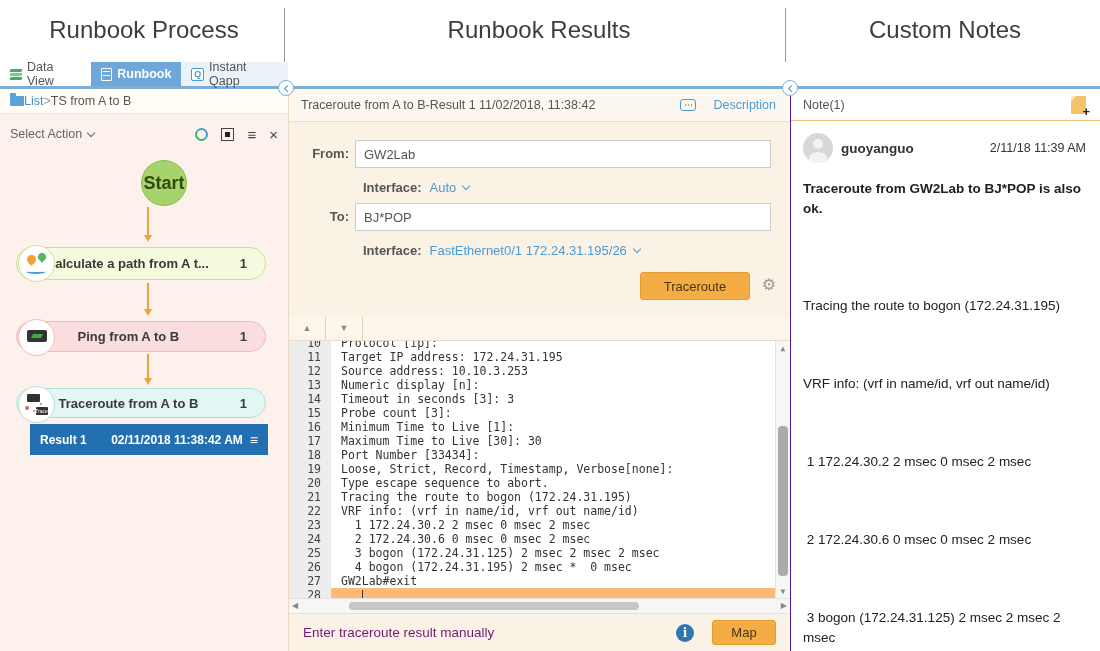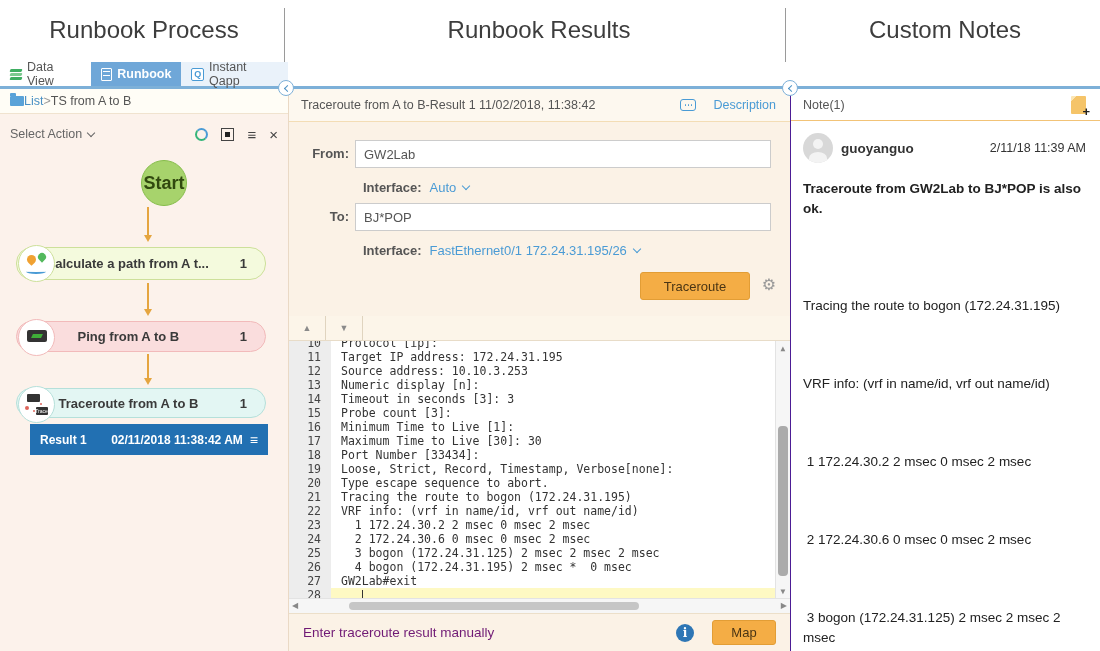--- a/index.html
+++ b/index.html
@@ -113,21 +113,21 @@
   .tr-btn { position:absolute; right:40px; top:150px; width:110px; height:28px; }
   .gear-btn { position:absolute; right:14px; top:153px; color:#999; font-size:16px; cursor:pointer; }
   .term-nav { height:25px; background:#fcf5e9; border-bottom:1px solid #e8dcc8; display:flex; }
   .tn-btn { width:37px; border-right:1px solid #e0d4bf; display:flex; align-items:center; justify-content:center;
     color:#8a8a8a; font-size:9px; cursor:pointer; }
   .terminal { position:relative; height:257px; background:#fff; overflow:hidden; font-family:"DejaVu Sans Mono", monospace; font-size:11.5px; }
   .term-rows { margin-top:-5px; }
   .trow { display:flex; line-height:14px; white-space:pre; }
   .lnum { width:42px; flex:0 0 42px; background:#ededed; color:#444; text-align:right; padding-right:10px; }
   .ltext { color:#333; padding-left:10px; }
-  .trow.current { background:#fef9c3;gap:21px; }
+  .trow.current { background:#fdba74;gap:21px; }
   .cursor-bar { display:inline-block; width:1px; height:11px; background:#333; vertical-align:middle; }
   .vscroll { position:absolute; right:0; top:0; bottom:0; width:15px; background:#f6f6f6; border-left:1px solid #e3e3e3; }
   .vs-up { position:absolute; top:3px; left:0; width:14px; text-align:center; color:#888; font-size:8px; cursor:pointer; }
   .vs-down { position:absolute; bottom:2px; left:0; width:14px; text-align:center; color:#888; font-size:8px; cursor:pointer; }
   .vs-thumb { position:absolute; top:85px; left:2px; width:10px; height:150px; background:#ababab; border-radius:4px; cursor:pointer; }
   .hscroll { position:relative; height:15px; background:#f6f6f6; border-top:1px solid #e3e3e3; }
   .hs-left { position:absolute; left:3px; top:2px; color:#888; font-size:8px; cursor:pointer; }
   .hs-right { position:absolute; right:3px; top:2px; color:#888; font-size:8px; cursor:pointer; }
   .hs-thumb { position:absolute; left:60px; top:3px; width:290px; height:8px; background:#c6c6c6; border-radius:4px; cursor:pointer; }
   .mid-footer { flex:1; background:#fbf2e6; border-top:1px solid #ecdfc9; display:flex; align-items:center; padding:0 14px; }

